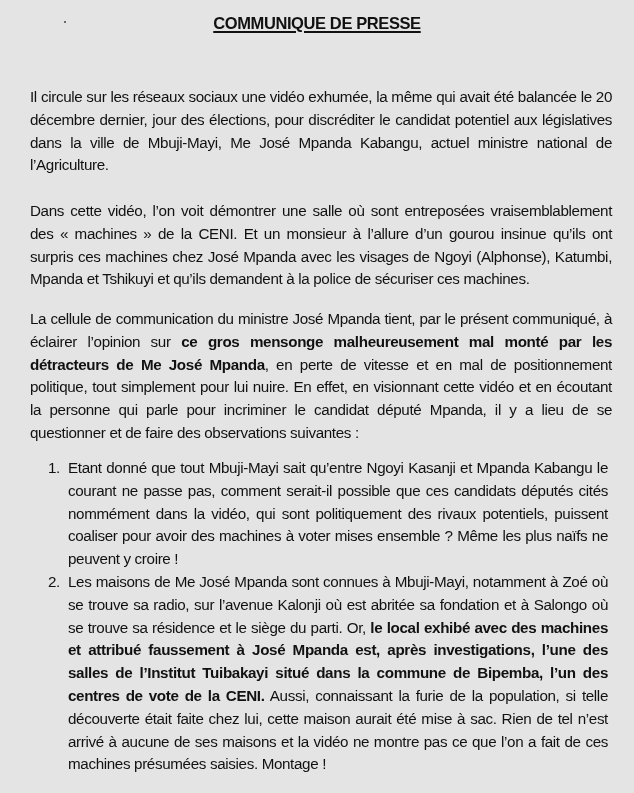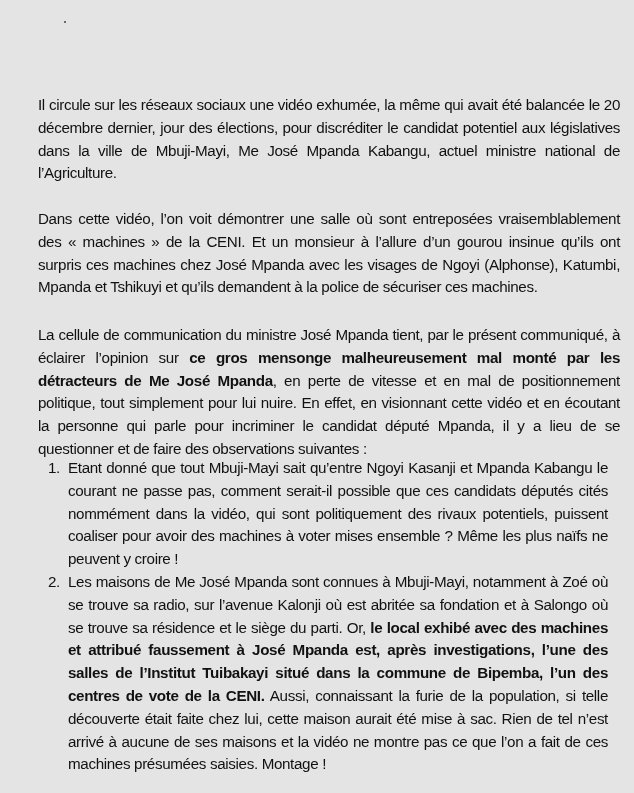--- a/index.html
+++ b/index.html
@@ -47,25 +47,25 @@
       text-underline-offset: 2px;
     }
     .para {
       position: absolute;
       left: 26px;
       width: 582px;
       font-size: 15.2px;
       line-height: 22.8px;
       text-align: justify;
       letter-spacing: -0.35px;
-      margin: 12px;
+      margin: 4px;
     }
     .p1 { top: 82px; }
     .p2 { top: 196px; }
-    .p3 { top: 312px; }
+    .p3 { top: 304px; }
     .list {
       position: absolute;
       left: 26px;
       width: 582px;
       margin: 0;
       padding: 0;
       list-style: none;
       font-size: 15.2px;
       line-height: 22.8px;
       letter-spacing: -0.35px;
@@ -83,20 +83,23 @@
       top: 0;
     }
     b { font-weight: bold; }
   </style>
 </head>
 <body>
 
 <div class="page">
   <div class="speck"></div>
 
+  <h1 class="title" style="margin:0;">
+    <span>COMMUNIQUE DE PRESSE</span>
+  </h1>
 
   <p class="para p1">
     <span>Il circule sur les réseaux sociaux une vidéo exhumée, la même qui avait été balancée le 20 décembre dernier, jour des élections, pour discréditer le candidat potentiel aux législatives dans la ville de Mbuji-Mayi, Me José Mpanda Kabangu, actuel ministre national de l’Agriculture.</span>
   </p>
 
   <p class="para p2">
     <span>Dans cette vidéo, l’on voit démontrer une salle où sont entreposées vraisemblablement des « machines » de la CENI. Et un monsieur à l’allure d’un gourou insinue qu’ils ont surpris ces machines chez José Mpanda avec les visages de Ngoyi (Alphonse), Katumbi, Mpanda et Tshikuyi et qu’ils demandent à la police de sécuriser ces machines.</span>
   </p>
 
   <p class="para p3"><span>La cellule de communication du ministre José Mpanda tient, par le présent communiqué, à éclairer l’opinion sur </span><b>ce gros mensonge malheureusement mal monté par les détracteurs de Me José Mpanda</b><span>, en perte de vitesse et en mal de positionnement politique, tout simplement pour lui nuire. En effet, en visionnant cette vidéo et en écoutant la personne qui parle pour incriminer le candidat député Mpanda, il y a lieu de se questionner et de faire des observations suivantes :</span></p>

